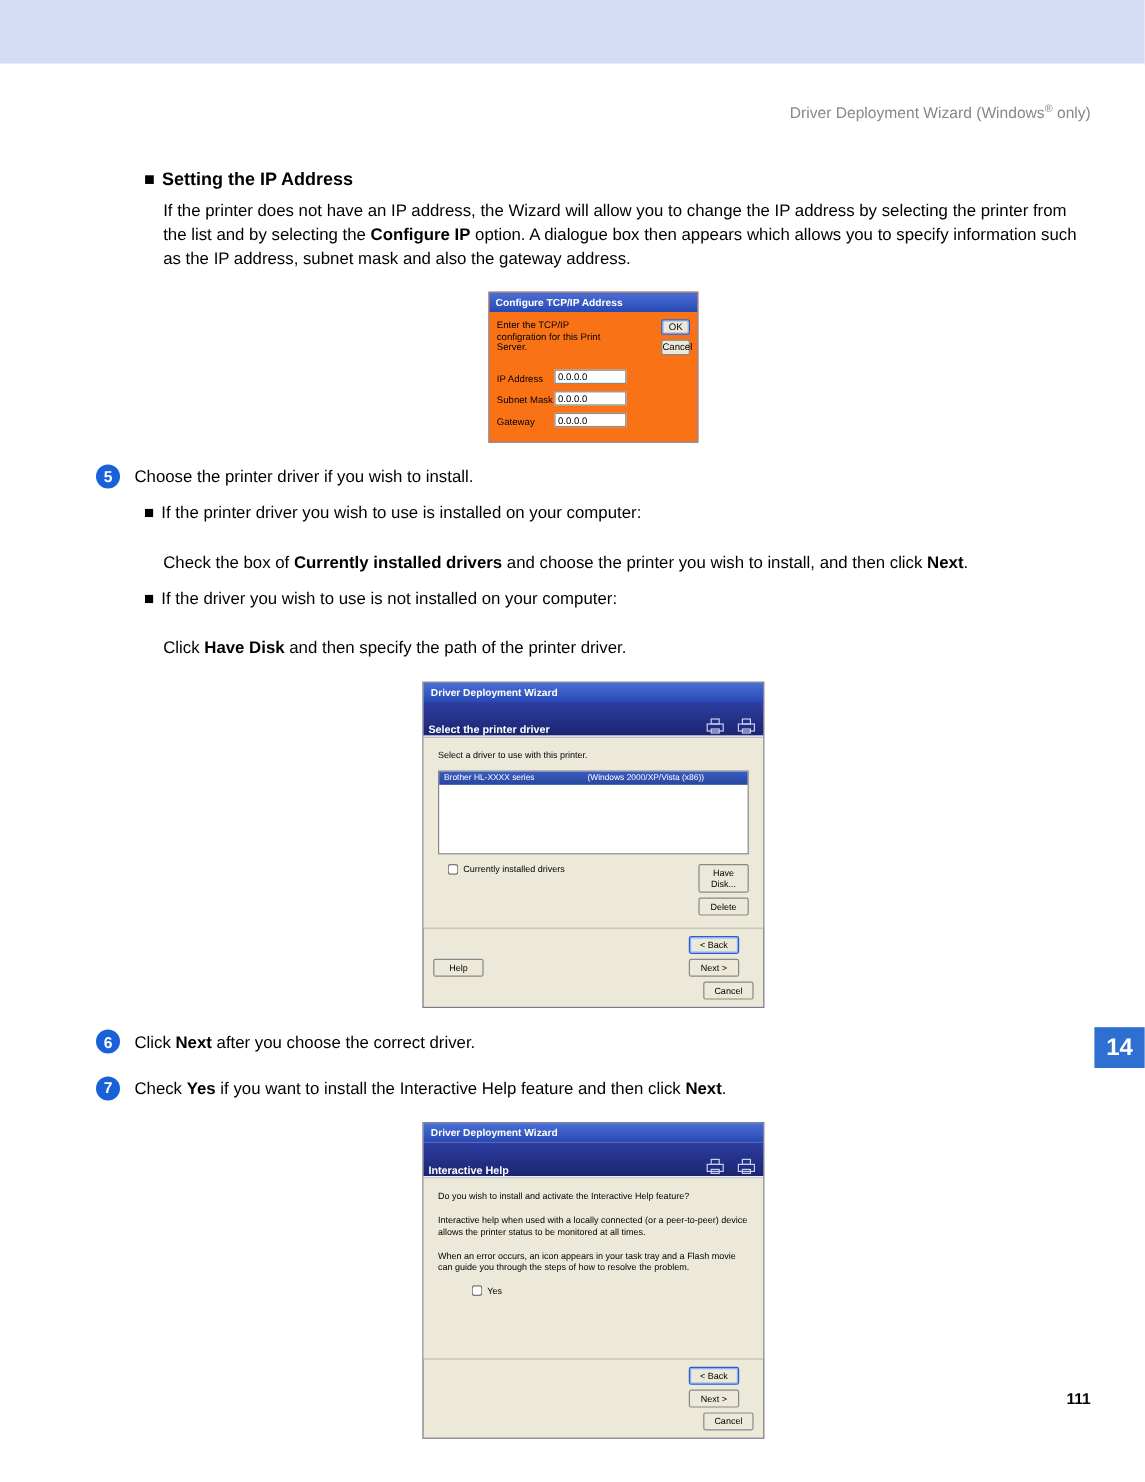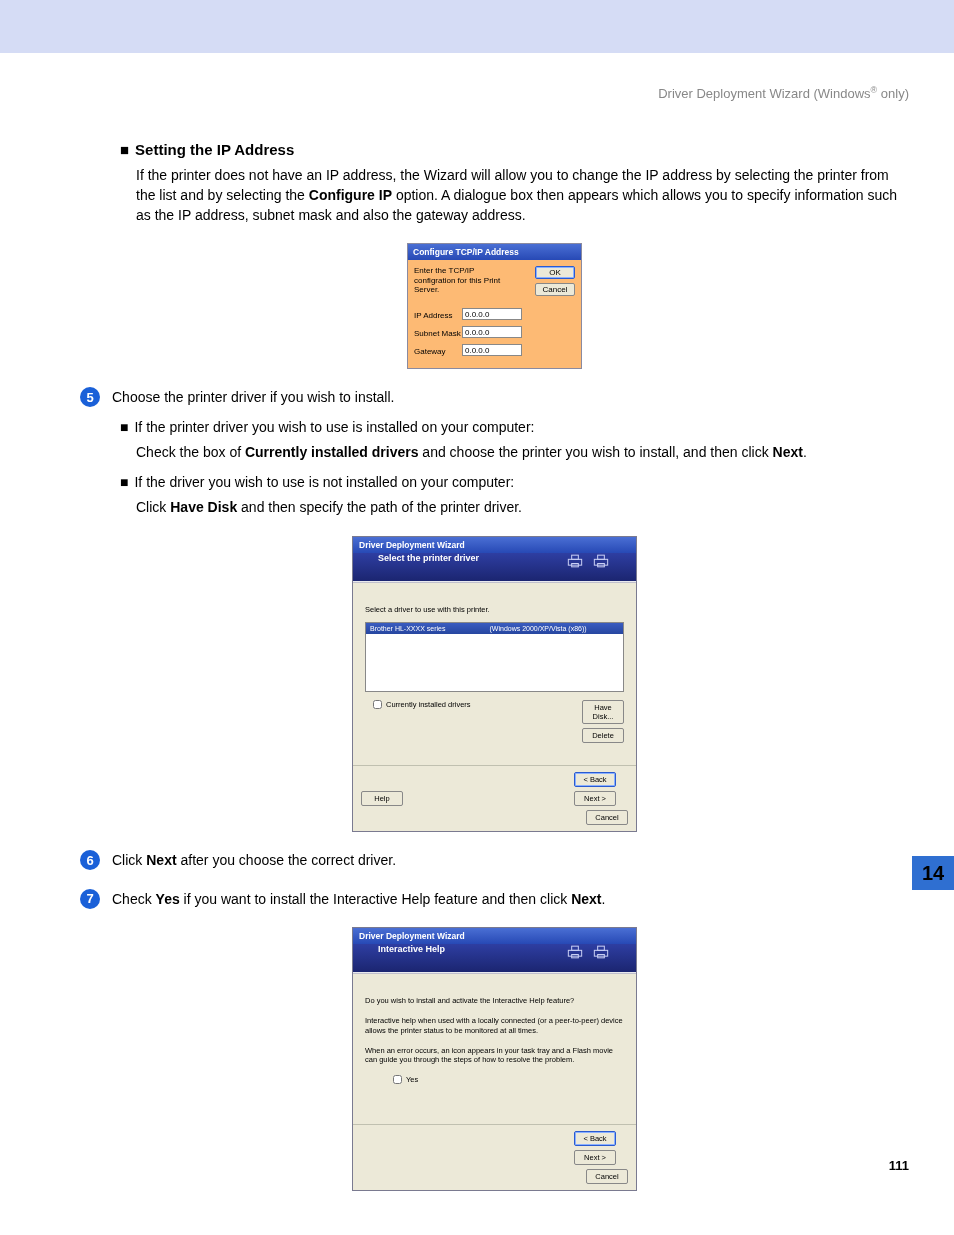--- a/index.html
+++ b/index.html
@@ -41,41 +41,41 @@
   .body-para b { font-weight: bold; }
   .dialog-wrap {
     display: flex;
     justify-content: center;
     margin: 18px 0;
   }
   
   .tcpip {
     width: 175px;
     border: 1px solid #8a8aa0;
-    background: #fdba74;
+    background: #f97316;
     font-size: 8px;
     font-family: Tahoma, Arial, sans-serif;
   }
   .tcpip-title {
     background: linear-gradient(#4a6fd4,#2749b5);
     color: #fff;
     font-weight: bold;
     padding: 3px 5px;
     font-size: 8.5px;
   }
   .tcpip-body { padding: 6px; }
   .tcpip-top { display: flex; justify-content: space-between; }
   .tcpip-desc { width: 90px; line-height: 1.2; }
   .tcpip-btns { display: flex; flex-direction: column; gap: 4px; }
   .xp-btn {
     border: 1px solid #888;
     background: #ece9d8;
     font-size: 8px;
     padding: 1px 0;
-    width: 40px;
+    width: 24px;
     text-align: center;
     border-radius: 2px;
   }
   .xp-btn.focus { border: 1px solid #2a5bd0; box-shadow: 0 0 0 1px #8ab0ff inset; }
   .tcpip-rows { margin-top: 12px; }
   .tcpip-row { display: flex; align-items: flex-end; margin-bottom: 6px; }
   .tcpip-row label { width: 48px; }
   .tcpip-row input {
     border: 1px solid #888;
     height: 12px;
@@ -96,21 +96,21 @@
   }
   .step-text { padding-top: 1px; line-height: 1.4; }
   .sub-bullet {
     margin-left: 40px;
     margin-top: 10px;
     line-height: 1.4;
   }
   .sub-bullet .sq { margin-right: 6px; }
   .sub-para {
     margin-left: 56px;
-    margin-top: 6px;
+    margin-top: 22px;
     line-height: 1.4;
   }
   
   .wiz {
     width: 285px;
     border: 1px solid #7a7a90;
     background: #ece9d8;
     font-family: Tahoma, Arial, sans-serif;
     font-size: 7.5px;
   }
@@ -119,31 +119,31 @@
     color: #fff;
     font-weight: bold;
     padding: 3px 6px;
     font-size: 8.5px;
   }
   .wiz-banner {
     background: linear-gradient(#2e3ea2,#1b2570);
     color: #fff;
     height: 28px;
     display: flex;
-    align-items: flex-start;
+    align-items: flex-end;
     justify-content: space-between;
-    padding: 0 25px;
+    padding: 0 4px;
   }
   .wiz-banner-title { font-weight: bold; font-size: 9px; }
   .wiz-banner-icons { display: flex; gap: 6px; color: #eef; opacity: .9; }
   .wiz-banner-icons svg { width: 20px; height: 16px; stroke: #dbe0ff; fill: none; stroke-width: 1.2; }
   .wiz-sep { height: 2px; background: linear-gradient(#fff,#aab); }
   .wiz-body {
     background: #ece9d8;
-    padding: 22px 12px;
+    padding: 10px 12px;
     min-height: 130px;
   }
   .wiz-instr { margin-bottom: 8px; }
   .wiz-list {
     border: 1px solid #888;
     background: #fff;
     height: 70px;
     font-size: 7px;
   }
   .wiz-list-head {
@@ -180,21 +180,21 @@
   .wiz-ih-chk { margin-left: 28px; display: flex; align-items: center; gap: 4px; }
   .wiz-ih-chk input { width: 9px; height: 9px; }
   
   .side-tab {
     position: absolute;
     right: 0;
     top: 856px;
     width: 42px;
     height: 34px;
     background: #2f6fd1;
-    color: #000000;
+    color: #ffffff;
     display: flex;
     align-items: center;
     justify-content: center;
     font-size: 20px;
     font-weight: bold;
   }
   .page-number {
     position: absolute;
     right: 45px;
     top: 1158px;

